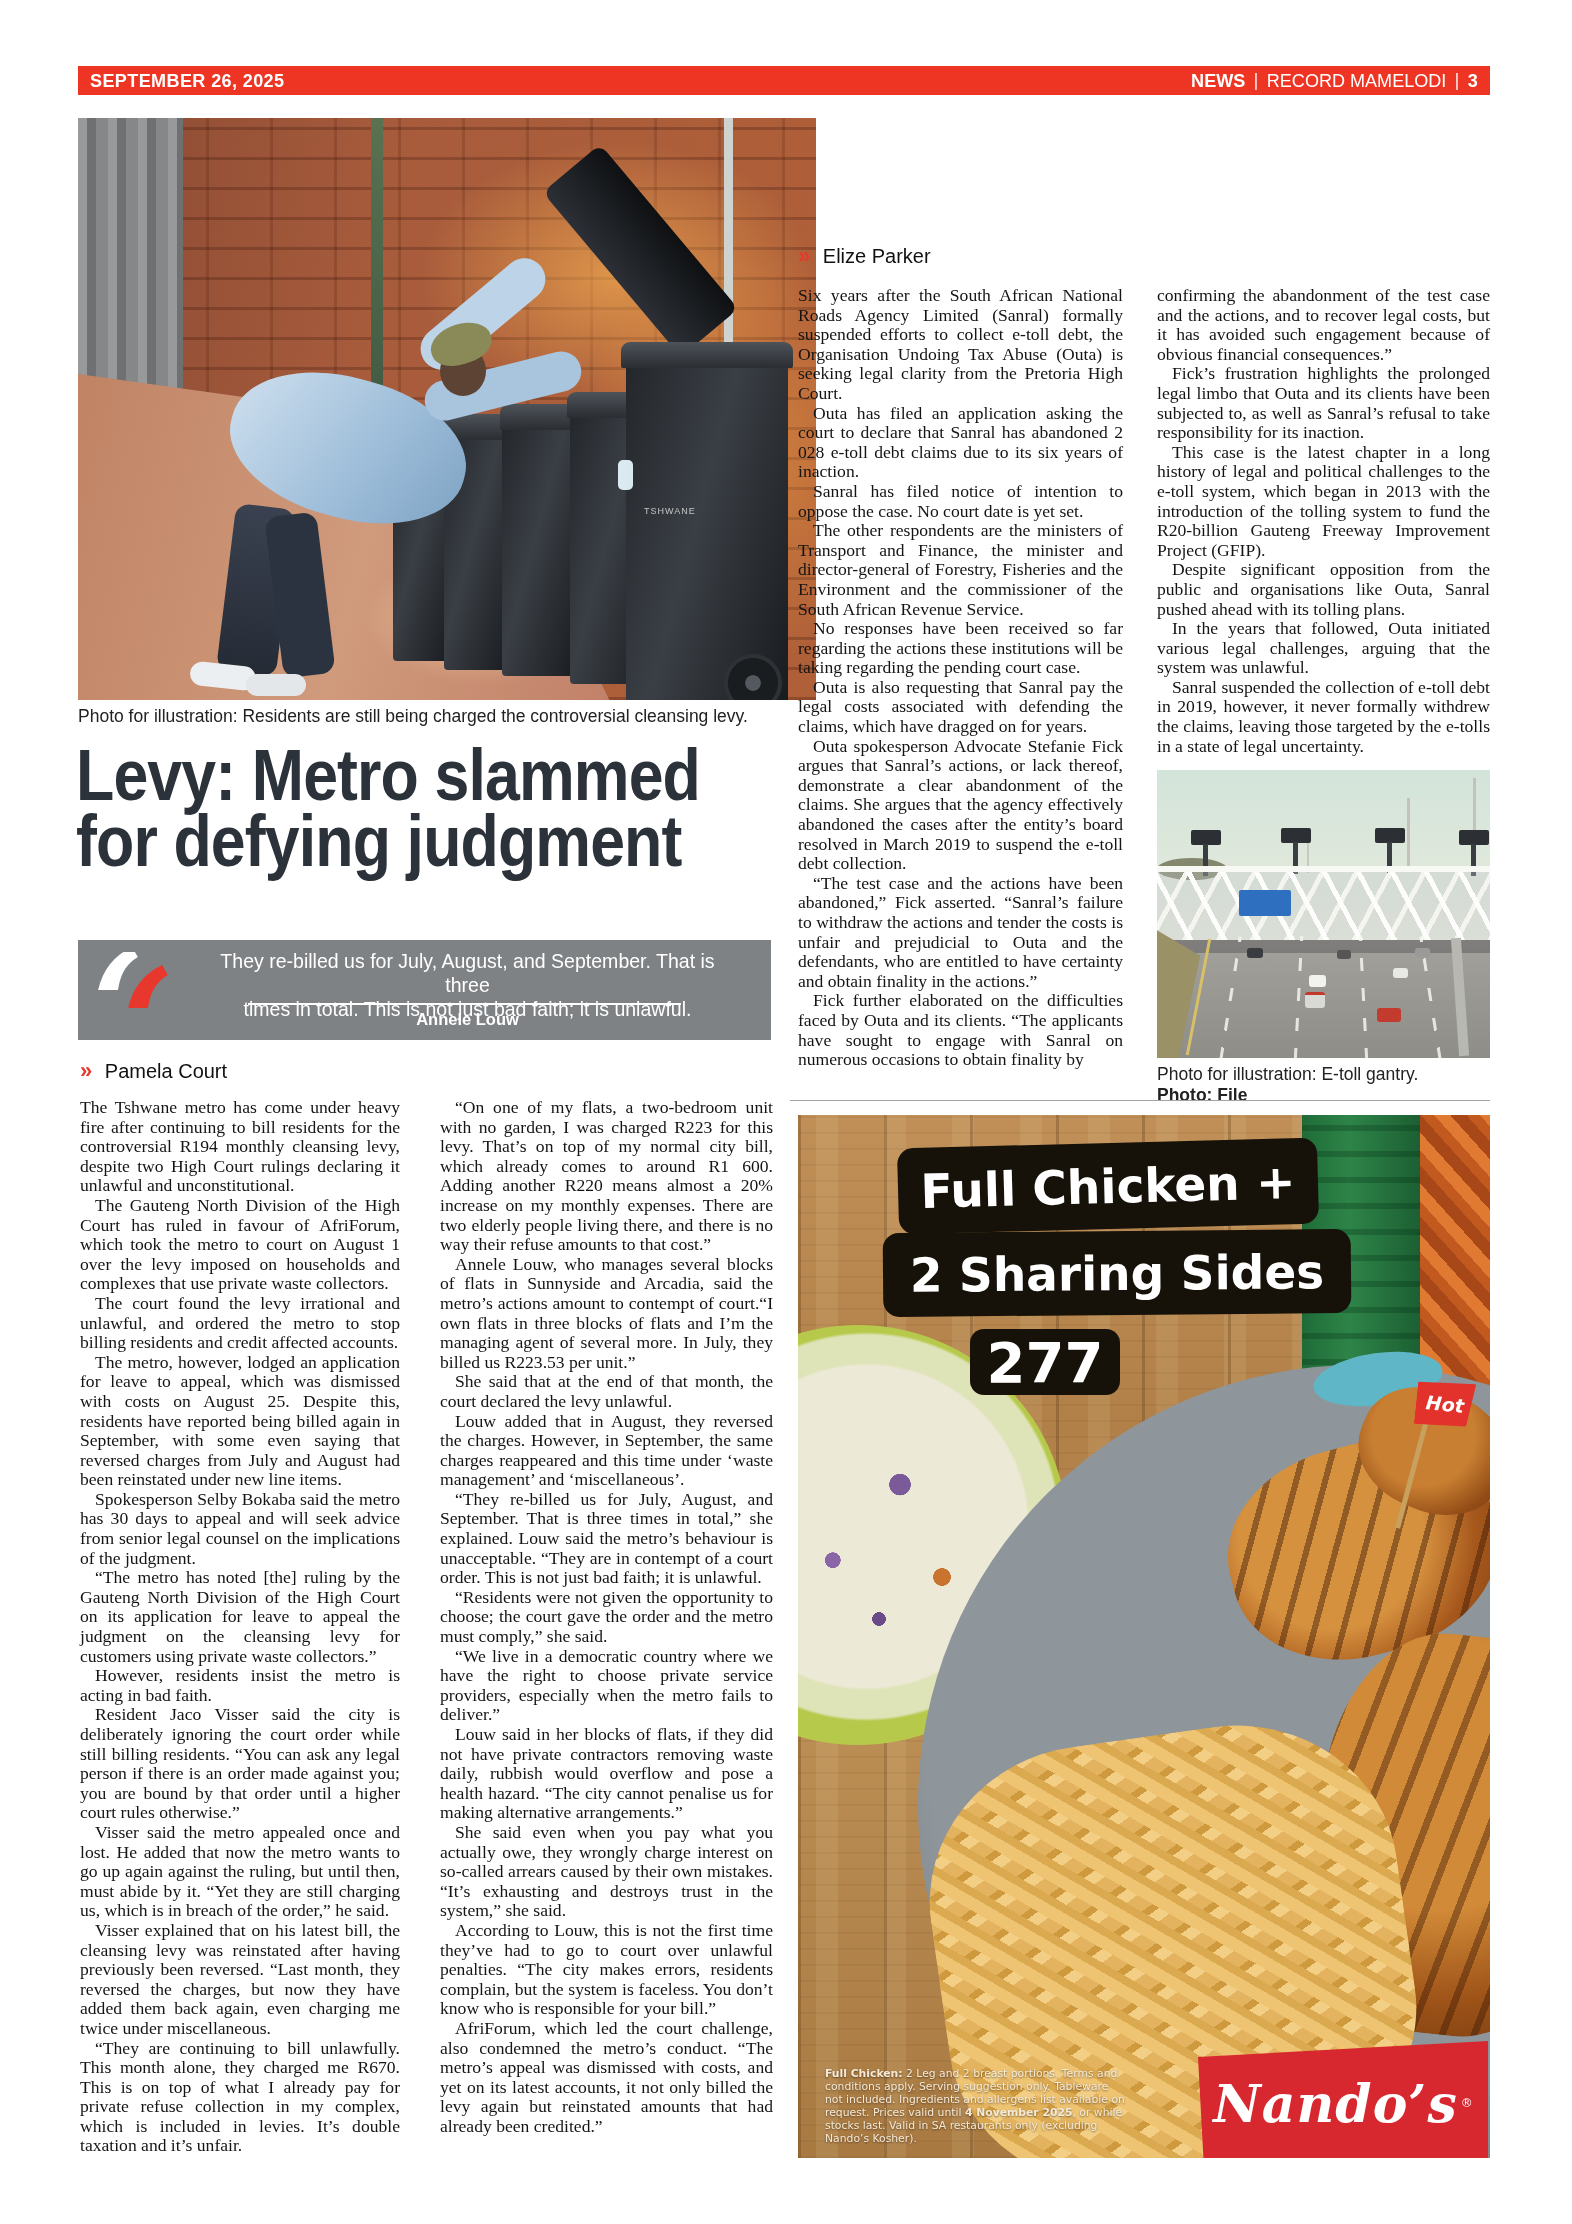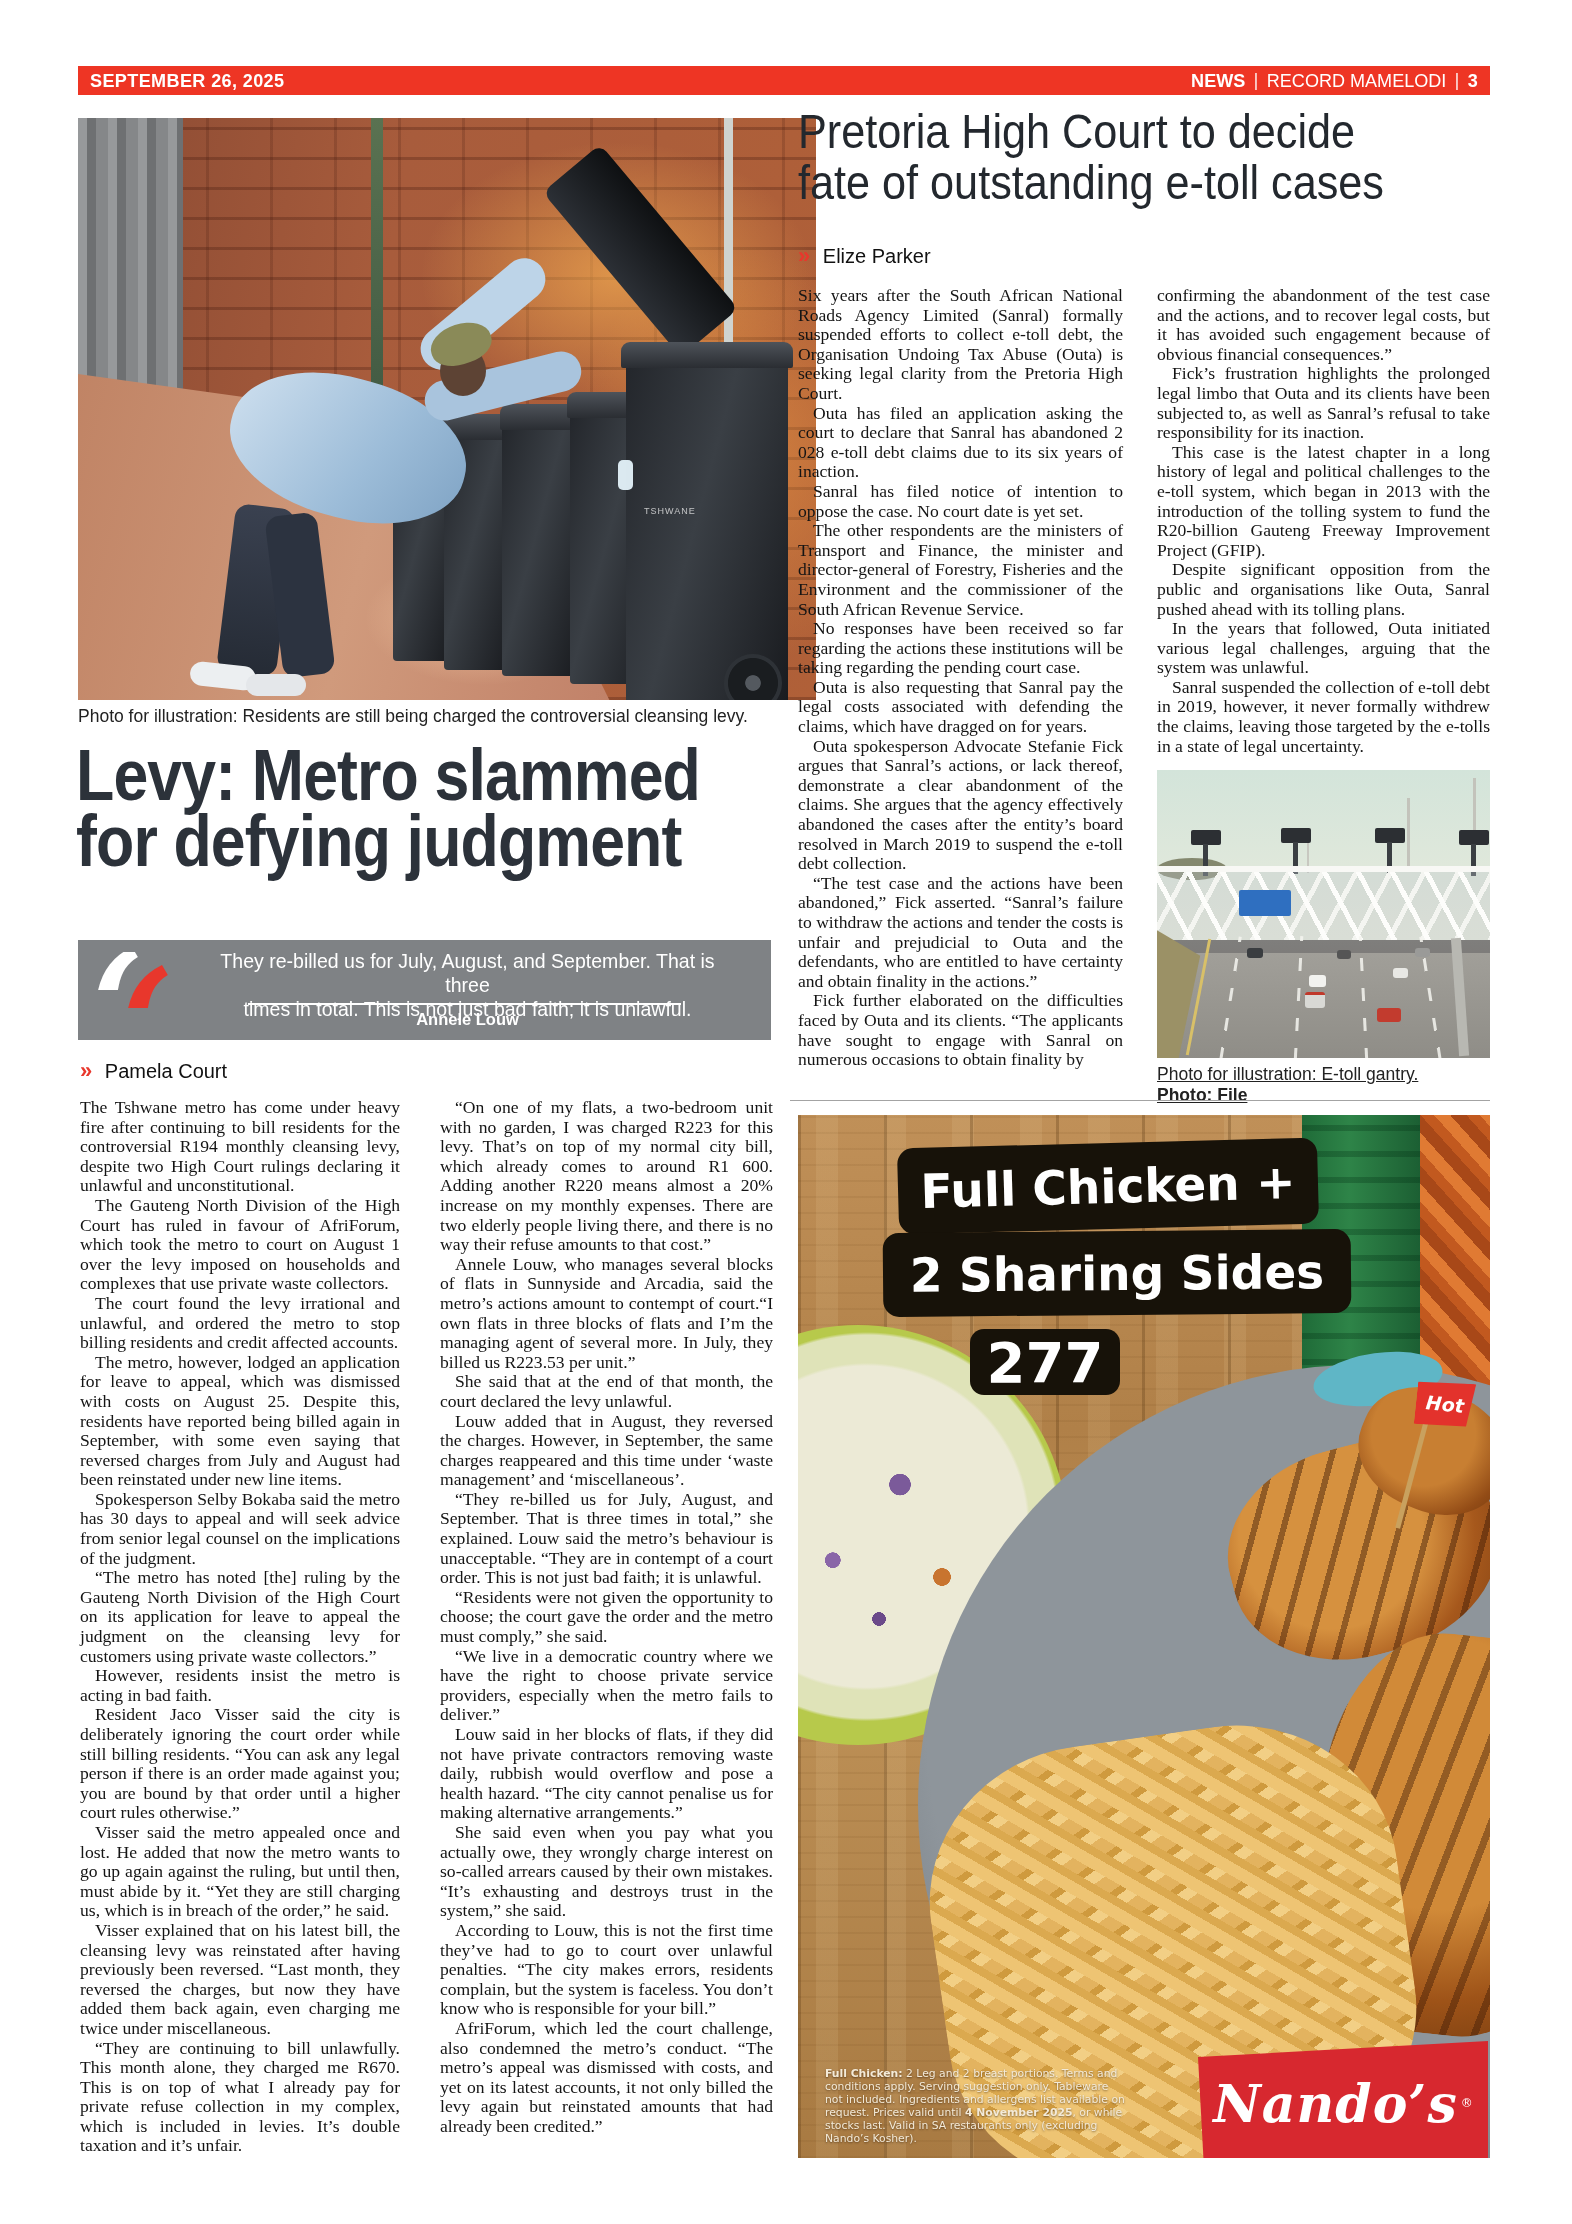--- a/index.html
+++ b/index.html
@@ -197,24 +197,20 @@
       <p>Louw added that in August, they reversed the charges. However, in September, the same charges reappeared and this time under ‘waste management’ and ‘miscellaneous’.</p>
       <p>“They re-billed us for July, August, and September. That is three times in total,” she explained. Louw said the metro’s behaviour is unacceptable. “They are in contempt of a court order. This is not just bad faith; it is unlawful.</p>
       <p>“Residents were not given the opportunity to choose; the court gave the order and the metro must comply,” she said.</p>
       <p>“We live in a democratic country where we have the right to choose private service providers, especially when the metro fails to deliver.”</p>
       <p>Louw said in her blocks of flats, if they did not have private contractors removing waste daily, rubbish would overflow and pose a health hazard. “The city cannot penalise us for making alternative arrangements.”</p>
       <p>She said even when you pay what you actually owe, they wrongly charge interest on so-called arrears caused by their own mistakes. “It’s exhausting and destroys trust in the system,” she said.</p>
       <p>According to Louw, this is not the first time they’ve had to go to court over unlawful penalties. “The city makes errors, residents complain, but the system is faceless. You don’t know who is responsible for your bill.”</p>
       <p>AfriForum, which led the court challenge, also condemned the metro’s conduct. “The metro’s appeal was dismissed with costs, and yet on its latest accounts, it not only billed the levy again but reinstated amounts that had already been credited.”</p>
     </div>
 
-  <div class="a hl-right" style="left:798px;top:106px;">
-    <div><span class="sc">Pretoria High Court to decide</span></div>
-    <div><span class="sc">fate of outstanding e-toll cases</span></div>
-  </div>
 
   <div class="a byline" style="left:798px;top:243px;">
     <span class="chev">»</span>
     <span>Elize Parker</span>
   </div>
 
   <div class="a bodycol first-flush" style="left:798px;top:286px;width:325px;">
       <p>Six years after the South African National Roads Agency Limited (Sanral) formally suspended efforts to collect e-toll debt, the Organisation Undoing Tax Abuse (Outa) is seeking legal clarity from the Pretoria High Court.</p>
       <p>Outa has filed an application asking the court to declare that Sanral has abandoned 2 028 e-toll debt claims due to its six years of inaction.</p>
       <p>Sanral has filed notice of intention to oppose the case. No court date is yet set.</p>
@@ -276,21 +272,21 @@
 
       <div class="car" style="left:90px;top:178px;width:16px;height:10px;background:#3a3d40;"></div>
       <div class="car" style="left:180px;top:180px;width:14px;height:9px;background:#555;"></div>
       <div class="car" style="left:258px;top:178px;width:15px;height:9px;background:#9a9a98;"></div>
       <div class="car" style="left:152px;top:205px;width:17px;height:12px;background:#f2f2ef;"></div>
       <div class="car" style="left:148px;top:222px;width:20px;height:13px;background:#d9d9d5;border-top:3px solid #c0392b;"></div>
       <div class="car" style="left:220px;top:238px;width:24px;height:14px;background:#c23b2e;"></div>
       <div class="car" style="left:236px;top:198px;width:15px;height:10px;background:#e8e8e4;"></div>
     </div>
 
-    <div class="caption" style="margin-top:6px;text-decoration:underline;">
+    <div class="caption" style="margin-top:6px;">
       <span>Photo for illustration: E-toll gantry.</span><br>
       <span class="credit">Photo: File</span>
     </div>
   </div>
 
   <div class="a divline" style="left:790px;top:1100px;width:700px;"></div>
 
   <div class="a ad">
 
     <div class="a" style="left:0;top:0;right:0;bottom:0;

